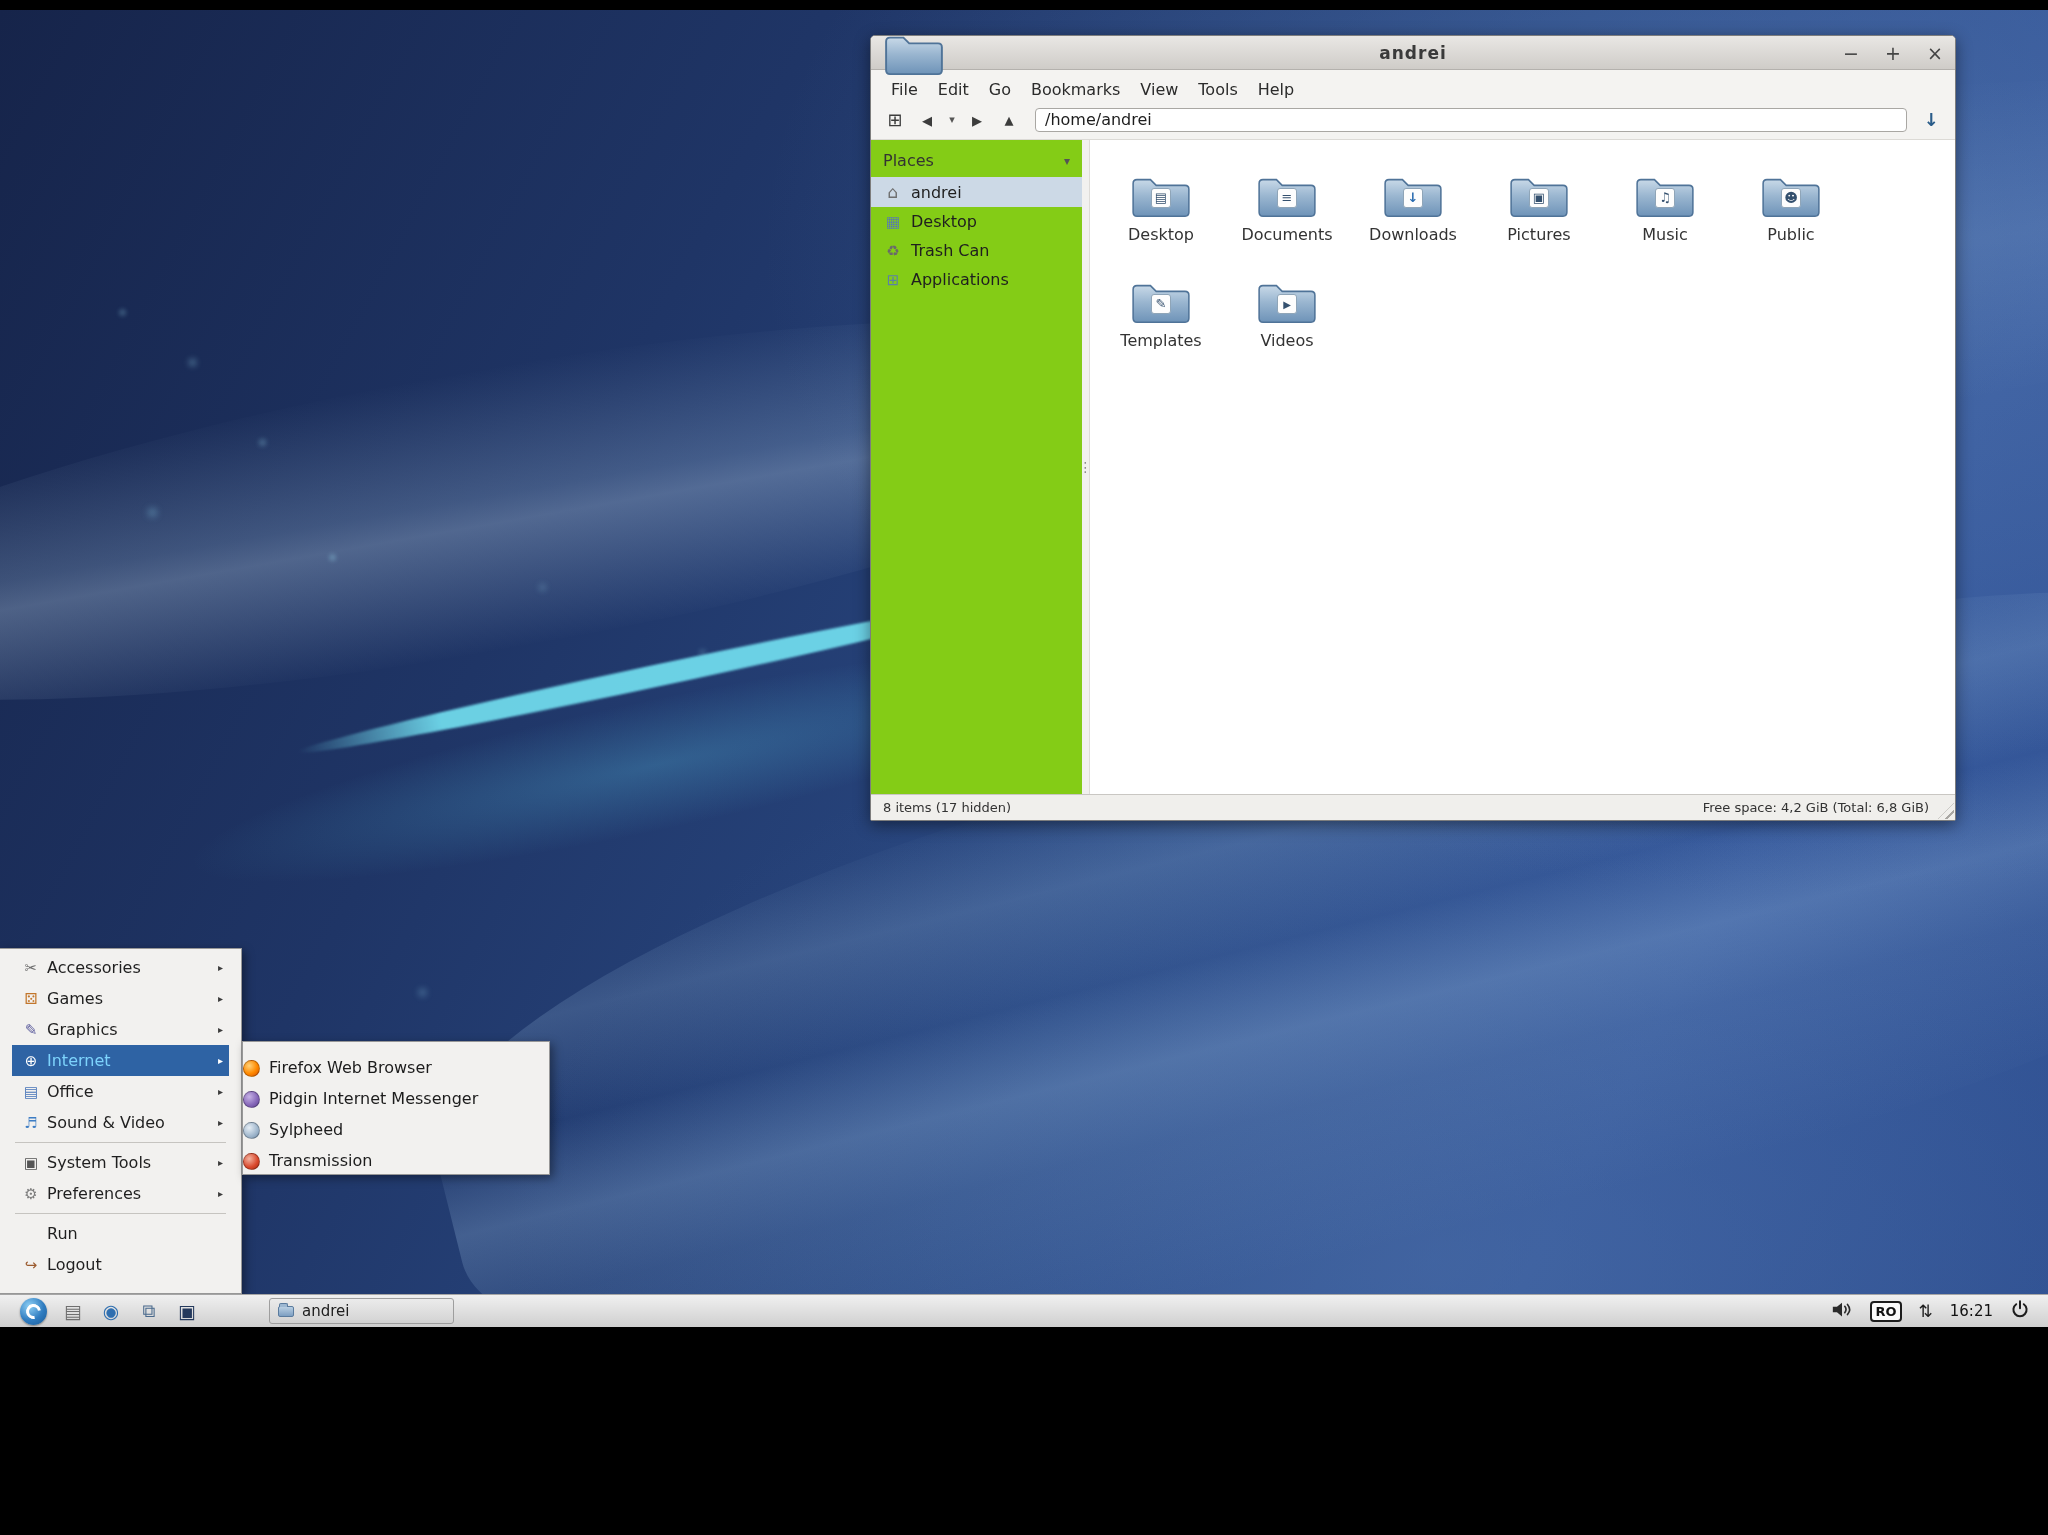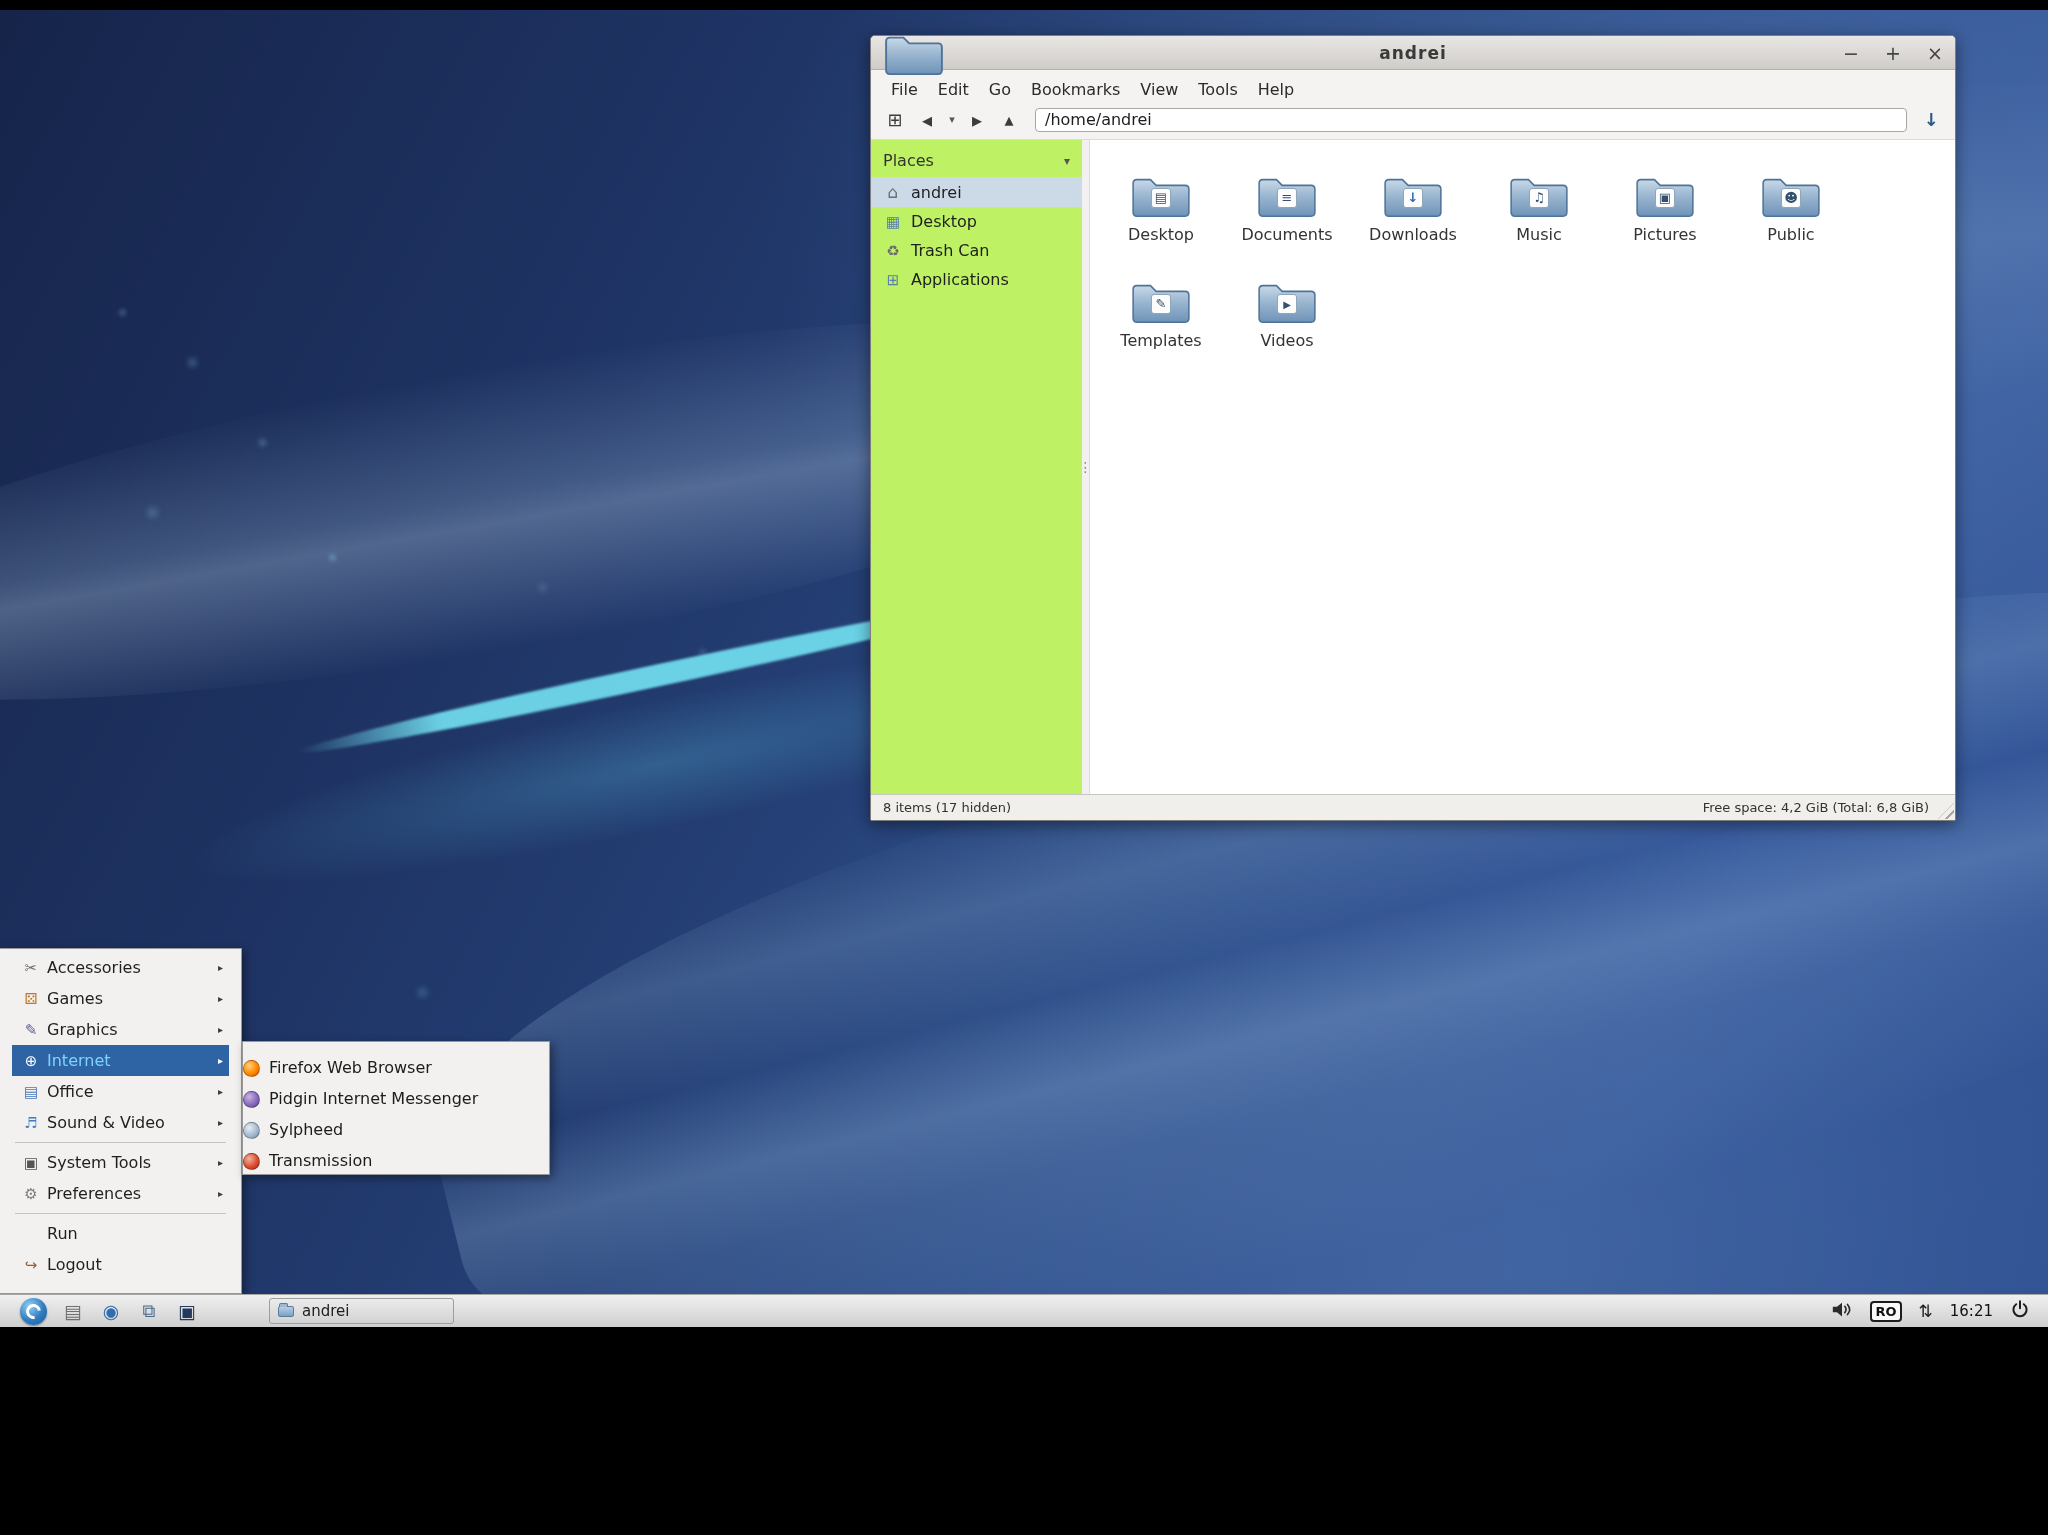--- a/index.html
+++ b/index.html
@@ -62,21 +62,21 @@
   .tb-newtab::before { content:"⊞"; font-size:18px; }
   .tb-back::before { content:"◂"; font-size:20px; }
   .tb-drop::before { content:"▾"; }
   .tb-fwd::before { content:"▸"; font-size:20px; }
   .tb-up::before { content:"▴"; font-size:18px; }
   .tb-jump::before { content:"↓"; font-size:18px; color:#2a5c8a; font-weight:bold; }
   .pathbar { flex:1; height:24px; margin:0 8px 0 10px; border:1px solid #a9a7a3; border-radius:4px;
     padding:0 9px; font-size:16px; color:#1d1d1d; background:#fff; font-family:inherit; outline:none; }
 
   .content { flex:1; display:flex; background:#fff; min-height:0; }
-  .sidebar { width:211px; flex:0 0 211px; background:#bef264; padding-top:4px; }
+  .sidebar { width:211px; flex:0 0 211px; background:#84cc16; padding-top:4px; }
   .sb-header { display:flex; align-items:center; padding:7px 12px 7px 12px; font-size:16px; color:#333; }
   .sb-caret { margin-left:auto; font-size:12px; color:#555; }
   .sb-item { display:flex; align-items:center; gap:8px; padding:5px 8px 5px 12px; font-size:16px; color:#1f1f1f; }
   .sb-item.selected { background:#ccd9e6; }
   .si { width:20px; text-align:center; flex:0 0 20px; }
   .si-home::before { content:"⌂"; font-size:17px; color:#6e6e6e; }
   .si-desktop::before { content:"▦"; font-size:15px; color:#5b80a6; }
   .si-trash::before { content:"♻"; font-size:15px; color:#6a6a6a; }
   .si-apps::before { content:"⊞"; font-size:15px; color:#5b80a6; }
 
@@ -280,32 +280,32 @@
                 </svg>
               <span class="emblem em-downloads"></span>
             </span>
             <span class="flabel">Downloads</span>
           </div>
           <div class="fcell">
             <span class="folder">
               <svg class="fsvg" viewBox="0 0 64 52">
                   <path d="M3 14 q0-4 4-4 h14 l6 6 h30 q4 0 4 4 v24 q0 4-4 4 H7 q-4 0-4-4 z" fill="url(#fgrad)" stroke="#4f7398" stroke-width="1.6"></path>
                 </svg>
+              <span class="emblem em-pictures"></span>
+            </span>
+            <span class="flabel">Pictures</span>
+          </div>
+          <div class="fcell">
+            <span class="folder">
+              <svg class="fsvg" viewBox="0 0 64 52">
+                  <path d="M3 14 q0-4 4-4 h14 l6 6 h30 q4 0 4 4 v24 q0 4-4 4 H7 q-4 0-4-4 z" fill="url(#fgrad)" stroke="#4f7398" stroke-width="1.6"></path>
+                </svg>
               <span class="emblem em-music"></span>
             </span>
             <span class="flabel">Music</span>
-          </div>
-          <div class="fcell">
-            <span class="folder">
-              <svg class="fsvg" viewBox="0 0 64 52">
-                  <path d="M3 14 q0-4 4-4 h14 l6 6 h30 q4 0 4 4 v24 q0 4-4 4 H7 q-4 0-4-4 z" fill="url(#fgrad)" stroke="#4f7398" stroke-width="1.6"></path>
-                </svg>
-              <span class="emblem em-pictures"></span>
-            </span>
-            <span class="flabel">Pictures</span>
           </div>
           <div class="fcell">
             <span class="folder">
               <svg class="fsvg" viewBox="0 0 64 52">
                   <path d="M3 14 q0-4 4-4 h14 l6 6 h30 q4 0 4 4 v24 q0 4-4 4 H7 q-4 0-4-4 z" fill="url(#fgrad)" stroke="#4f7398" stroke-width="1.6"></path>
                 </svg>
               <span class="emblem em-public"></span>
             </span>
             <span class="flabel">Public</span>
           </div>

